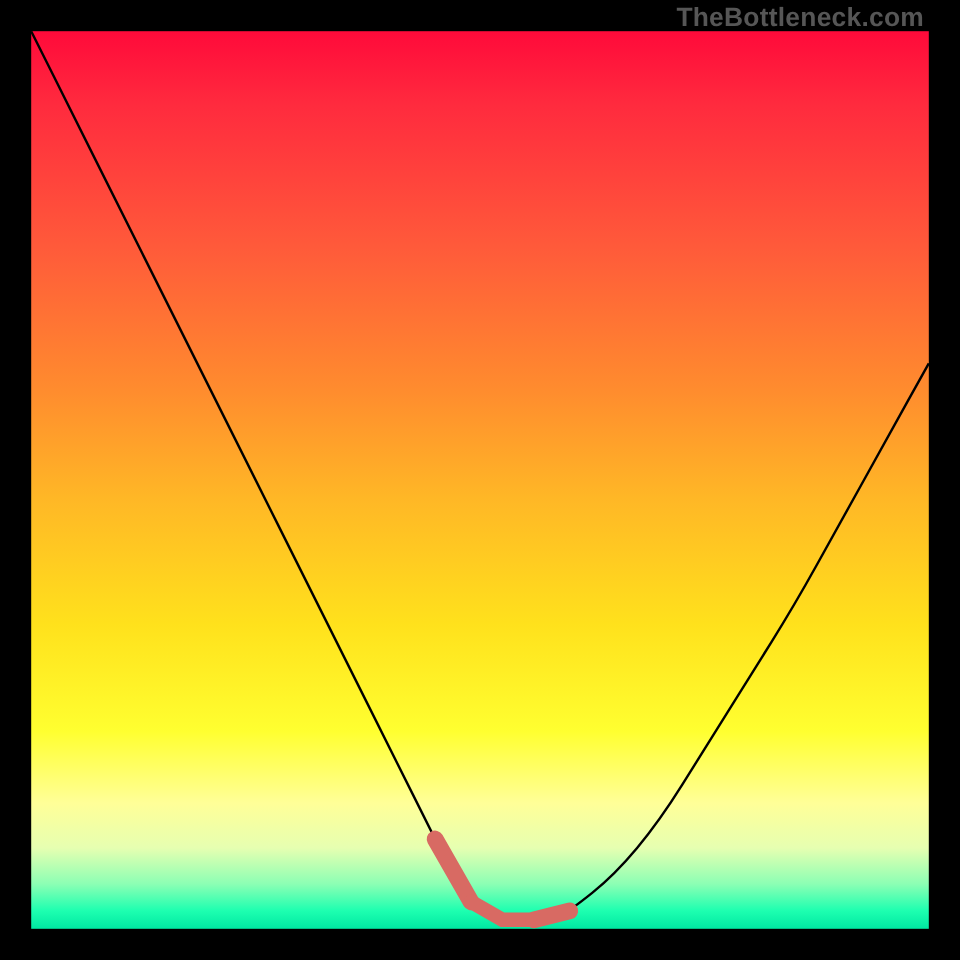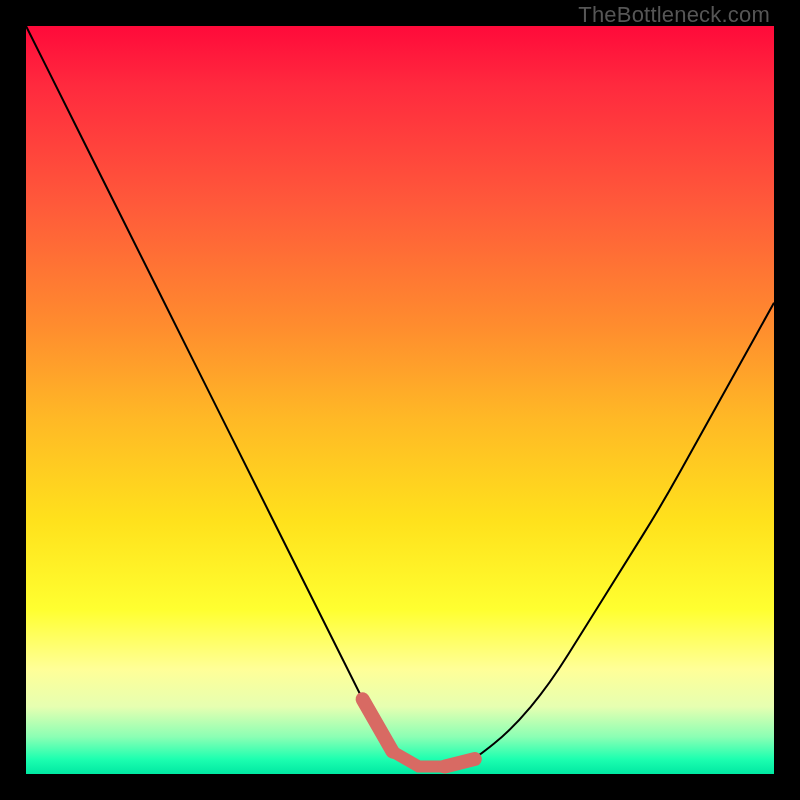--- a/index.html
+++ b/index.html
@@ -38,21 +38,21 @@
       #8cffb4 95%,
       #1dffb0 98%,
       #00e8a2 100%
     );
   }
   .watermark {
     position: absolute;
     top: 2px;
     right: 30px;
     font-size: 22px;
-    font-weight: 400;
+    font-weight: 700;
     color: #565656;
     letter-spacing: 0.2px;
     user-select: none;
   }
   svg.curve {
     position: absolute;
     left: 0;
     top: 0;
     width: 748px;
     height: 748px;

